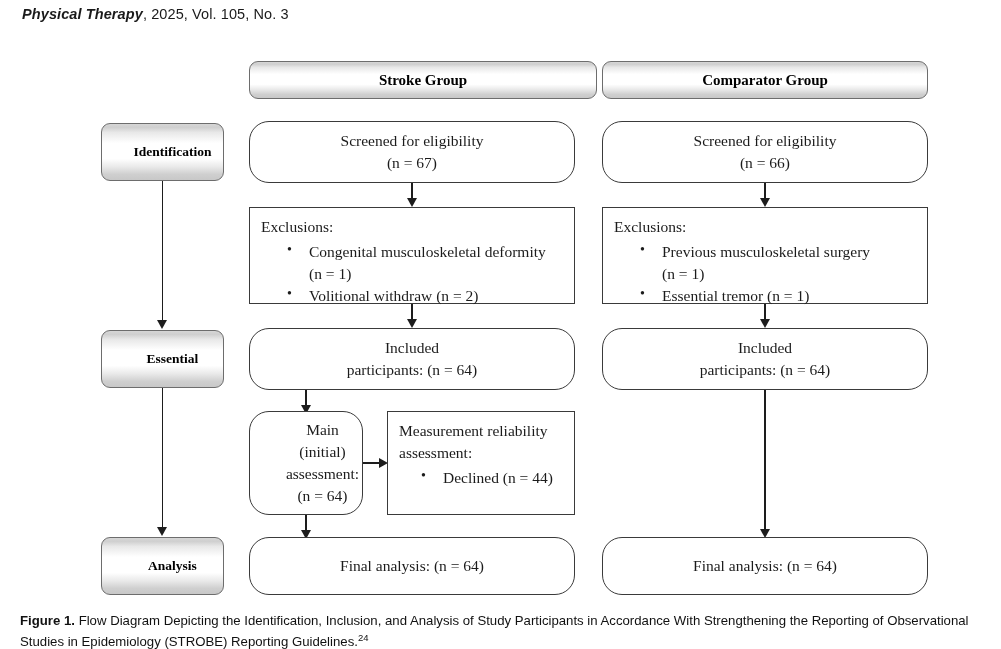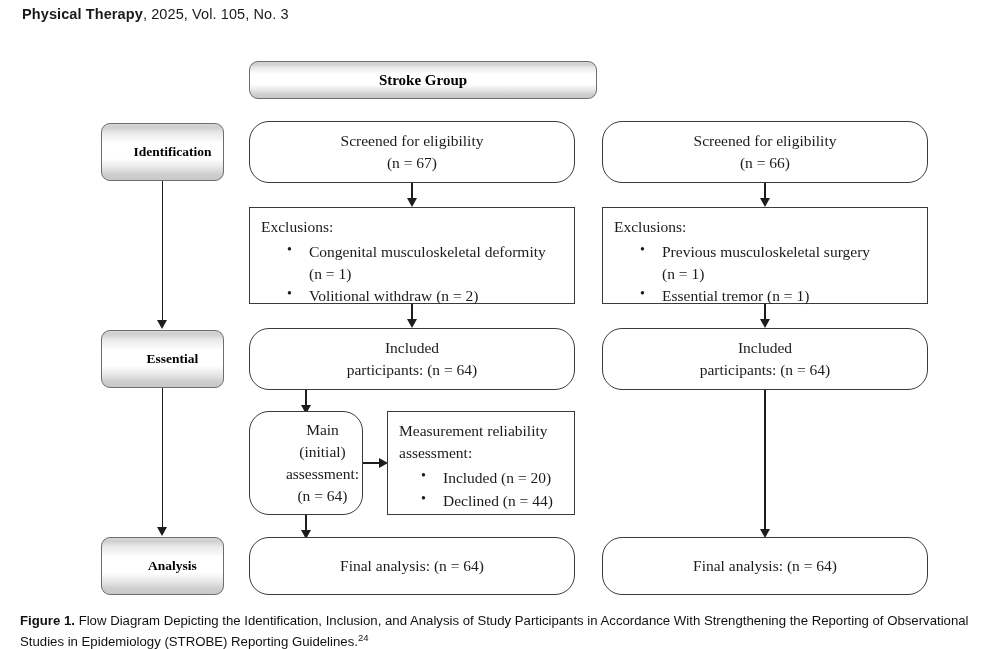--- a/index.html
+++ b/index.html
@@ -20,20 +20,21 @@
   #journal-header {
     position: absolute;
     left: 22px;
     top: 6px;
     font-family: "Liberation Sans", sans-serif;
     font-size: 14.5px;
     letter-spacing: 0.1px;
     white-space: nowrap;
   }
   #journal-header .jh-italic {
+    font-style: italic;
     font-weight: bold;
   }
 
   
   #diagram {
     position: absolute;
     left: 0;
     top: 0;
     width: 1001px;
     height: 610px;
@@ -158,20 +159,23 @@
 
 <div id="journal-header">
   <span class="jh-italic">Physical Therapy</span><span>, 2025, Vol. 105, No. 3</span>
 </div>
 
 <div id="diagram">
 
   <div class="capsule" style="left:249px; top:61px; width:348px; height:38px;justify-content:center;">
     <span>Stroke Group</span>
   </div>
+  <div class="capsule" style="left:602px; top:61px; width:326px; height:38px;">
+    <span>Comparator Group</span>
+  </div>
 
   <div class="capsule stage" style="left:101px; top:123px; width:123px; height:58px;">
     <span>Identification</span>
   </div>
   <div class="capsule stage" style="left:101px; top:330px; width:123px; height:58px;">
     <span>Essential</span>
   </div>
   <div class="capsule stage" style="left:101px; top:537px; width:123px; height:58px;">
     <span>Analysis</span>
   </div>
@@ -221,23 +225,20 @@
   </div>
 
   <div class="hline" style="left:363px; top:462px; width:19px;"></div>
   <div class="arrow-right" style="left:379px; top:457.5px;"></div>
 
   <div class="box lefted" style="left:387px; top:411px; width:188px; height:104px;">
     <div>Measurement reliability</div>
     <div>assessment:</div>
     <ul class="blist" style="padding-left:22px;">
       <li>
-        <span>Included (n = 20)</span>
-      </li>
-      <li>
         <span>Declined (n = 44)</span>
       </li>
     </ul>
   </div>
 
   <div class="vline" style="left:305px; top:515px; height:17px;"></div>
   <div class="arrow-down" style="left:300.5px; top:530px;"></div>
 
   <div class="box centered" style="left:249px; top:537px; width:326px; height:58px;">
     <div>Final analysis: (n = 64)</div>

